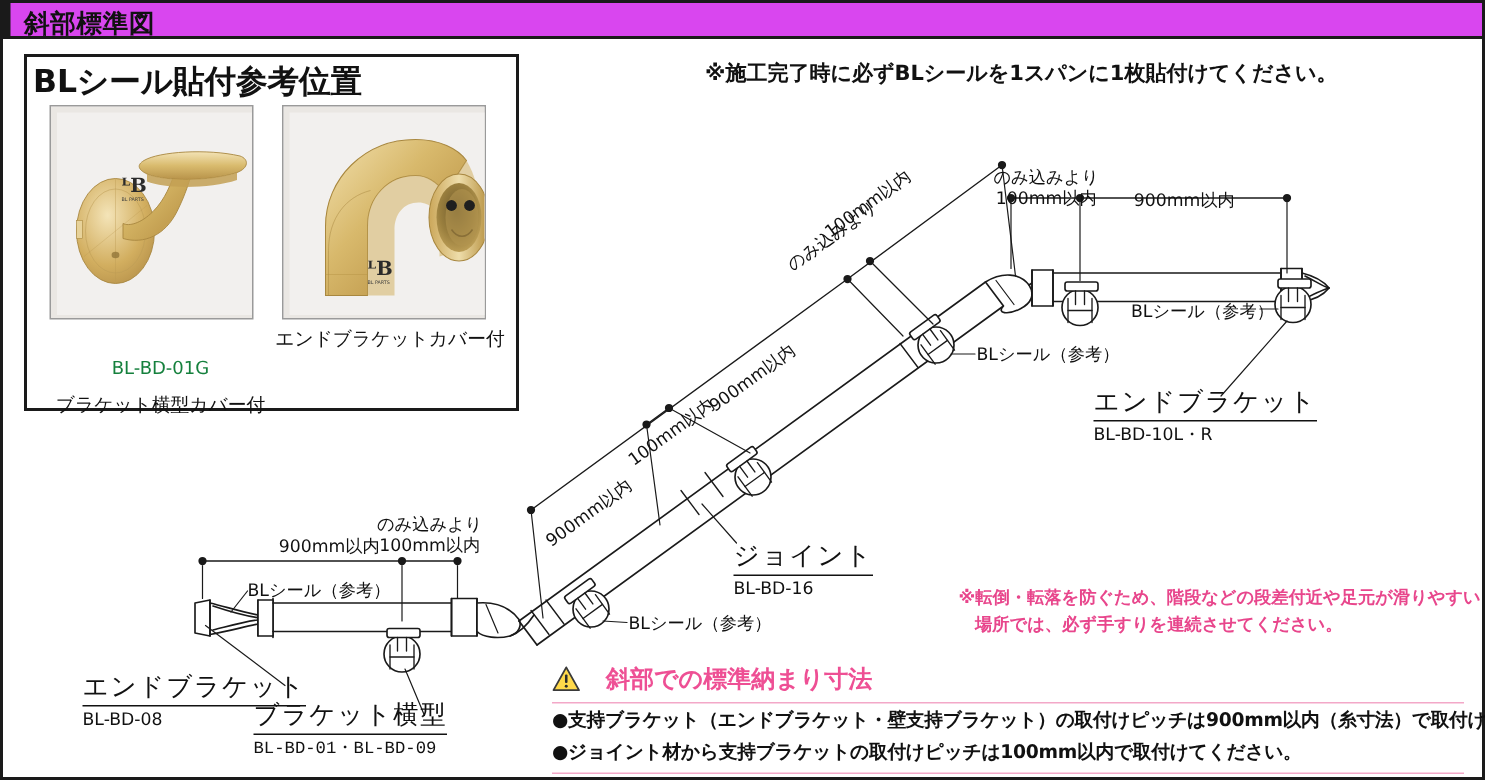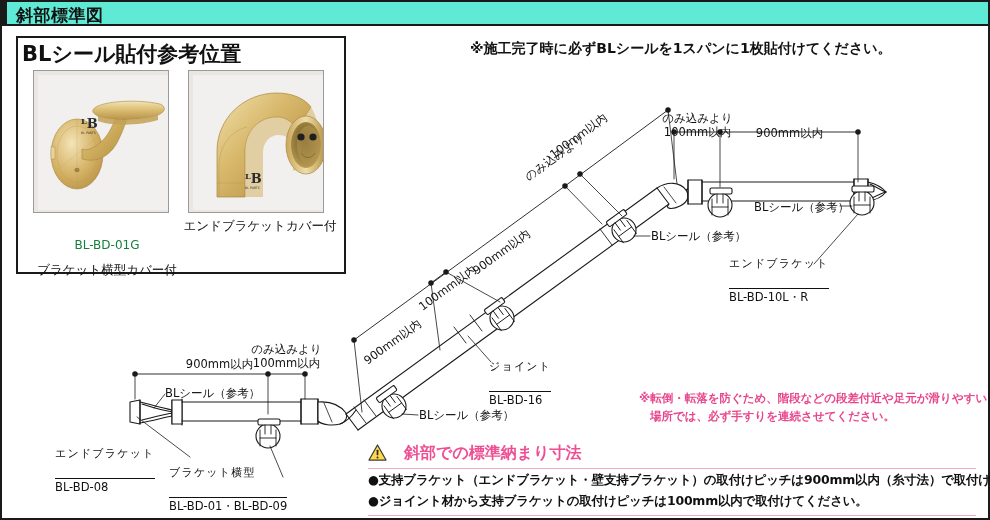--- a/index.html
+++ b/index.html
@@ -10,21 +10,21 @@
   #page{
     position:relative;width:990px;height:520px;
     box-sizing:border-box;
     border:2px solid #1a1a1a;
     background:#fff;
   }
 
   
   #header-bar{
     position:absolute;left:0;top:0;width:986px;height:24px;
-    background:#5eead4;
+    background:#d946ef;
     border-bottom:2px solid #1a1a1a;
     box-sizing:border-box;
   }
   #header-title{
     position:absolute;left:14px;top:2px;
     font-size:17px;font-weight:bold;color:#111;
     letter-spacing:0.5px;
     white-space:nowrap;
   }
   #header-accent{
@@ -81,22 +81,22 @@
   }
   .lbl-c{text-align:center;}
   .rot{transform-origin:left top;}
 
   
   .dim-2line{text-align:center;font-size:11.5px;line-height:1.2;}
 
   
   .callout{position:absolute;white-space:nowrap;}
   .callout .nm{
-    font-size:11px;color:#111;letter-spacing:1.2px;
-    border-bottom:1px solid #111;padding-bottom:17px;display:block;
+    font-size:17px;color:#111;letter-spacing:1.2px;
+    border-bottom:1px solid #111;padding-bottom:1px;display:block;text-align:right;
   }
   .callout .cd{
     font-size:11.5px;color:#111;display:block;padding-top:1px;
   }
 
   
   #pink-note{
     position:absolute;left:637px;top:388px;
     font-size:11.5px;line-height:1.55;color:#e8468c;font-weight:bold;
     white-space:nowrap;
@@ -374,21 +374,21 @@
   <div class="lbl lbl-c dim-2line" style="left:222px;top:341px;width:125px;">のみ込みより</div>
   <div class="lbl lbl-c dim-2line" style="left:222px;top:355px;width:125px;">100mm以内</div>
 
   <div class="lbl" style="left:163px;top:384px;">BLシール（参考）</div>
 
   <div class="callout" style="left:53px;top:444px;">
     <span class="nm">エンドブラケット</span>
     <span class="cd">BL-BD-08</span>
   </div>
 
-  <div class="callout" style="left:167px;top:463px;">
+  <div class="callout" style="left:167px;top:463px;font-family:Liberation Mono, monospace;">
     <span class="nm">ブラケット横型</span>
     <span class="cd">BL-BD-01・BL-BD-09</span>
   </div>
 
   <div class="lbl rot" style="left:359px;top:354px;transform:rotate(-36deg);">900mm以内</div>
   <div class="lbl rot" style="left:414px;top:300px;transform:rotate(-36deg);">100mm以内</div>
   <div class="lbl rot" style="left:468px;top:264px;transform:rotate(-36deg);">900mm以内</div>
   <div class="lbl rot" style="left:520px;top:170px;transform:rotate(-36deg);">のみ込みより</div>
   <div class="lbl rot" style="left:545px;top:148px;transform:rotate(-36deg);">100mm以内</div>
 

